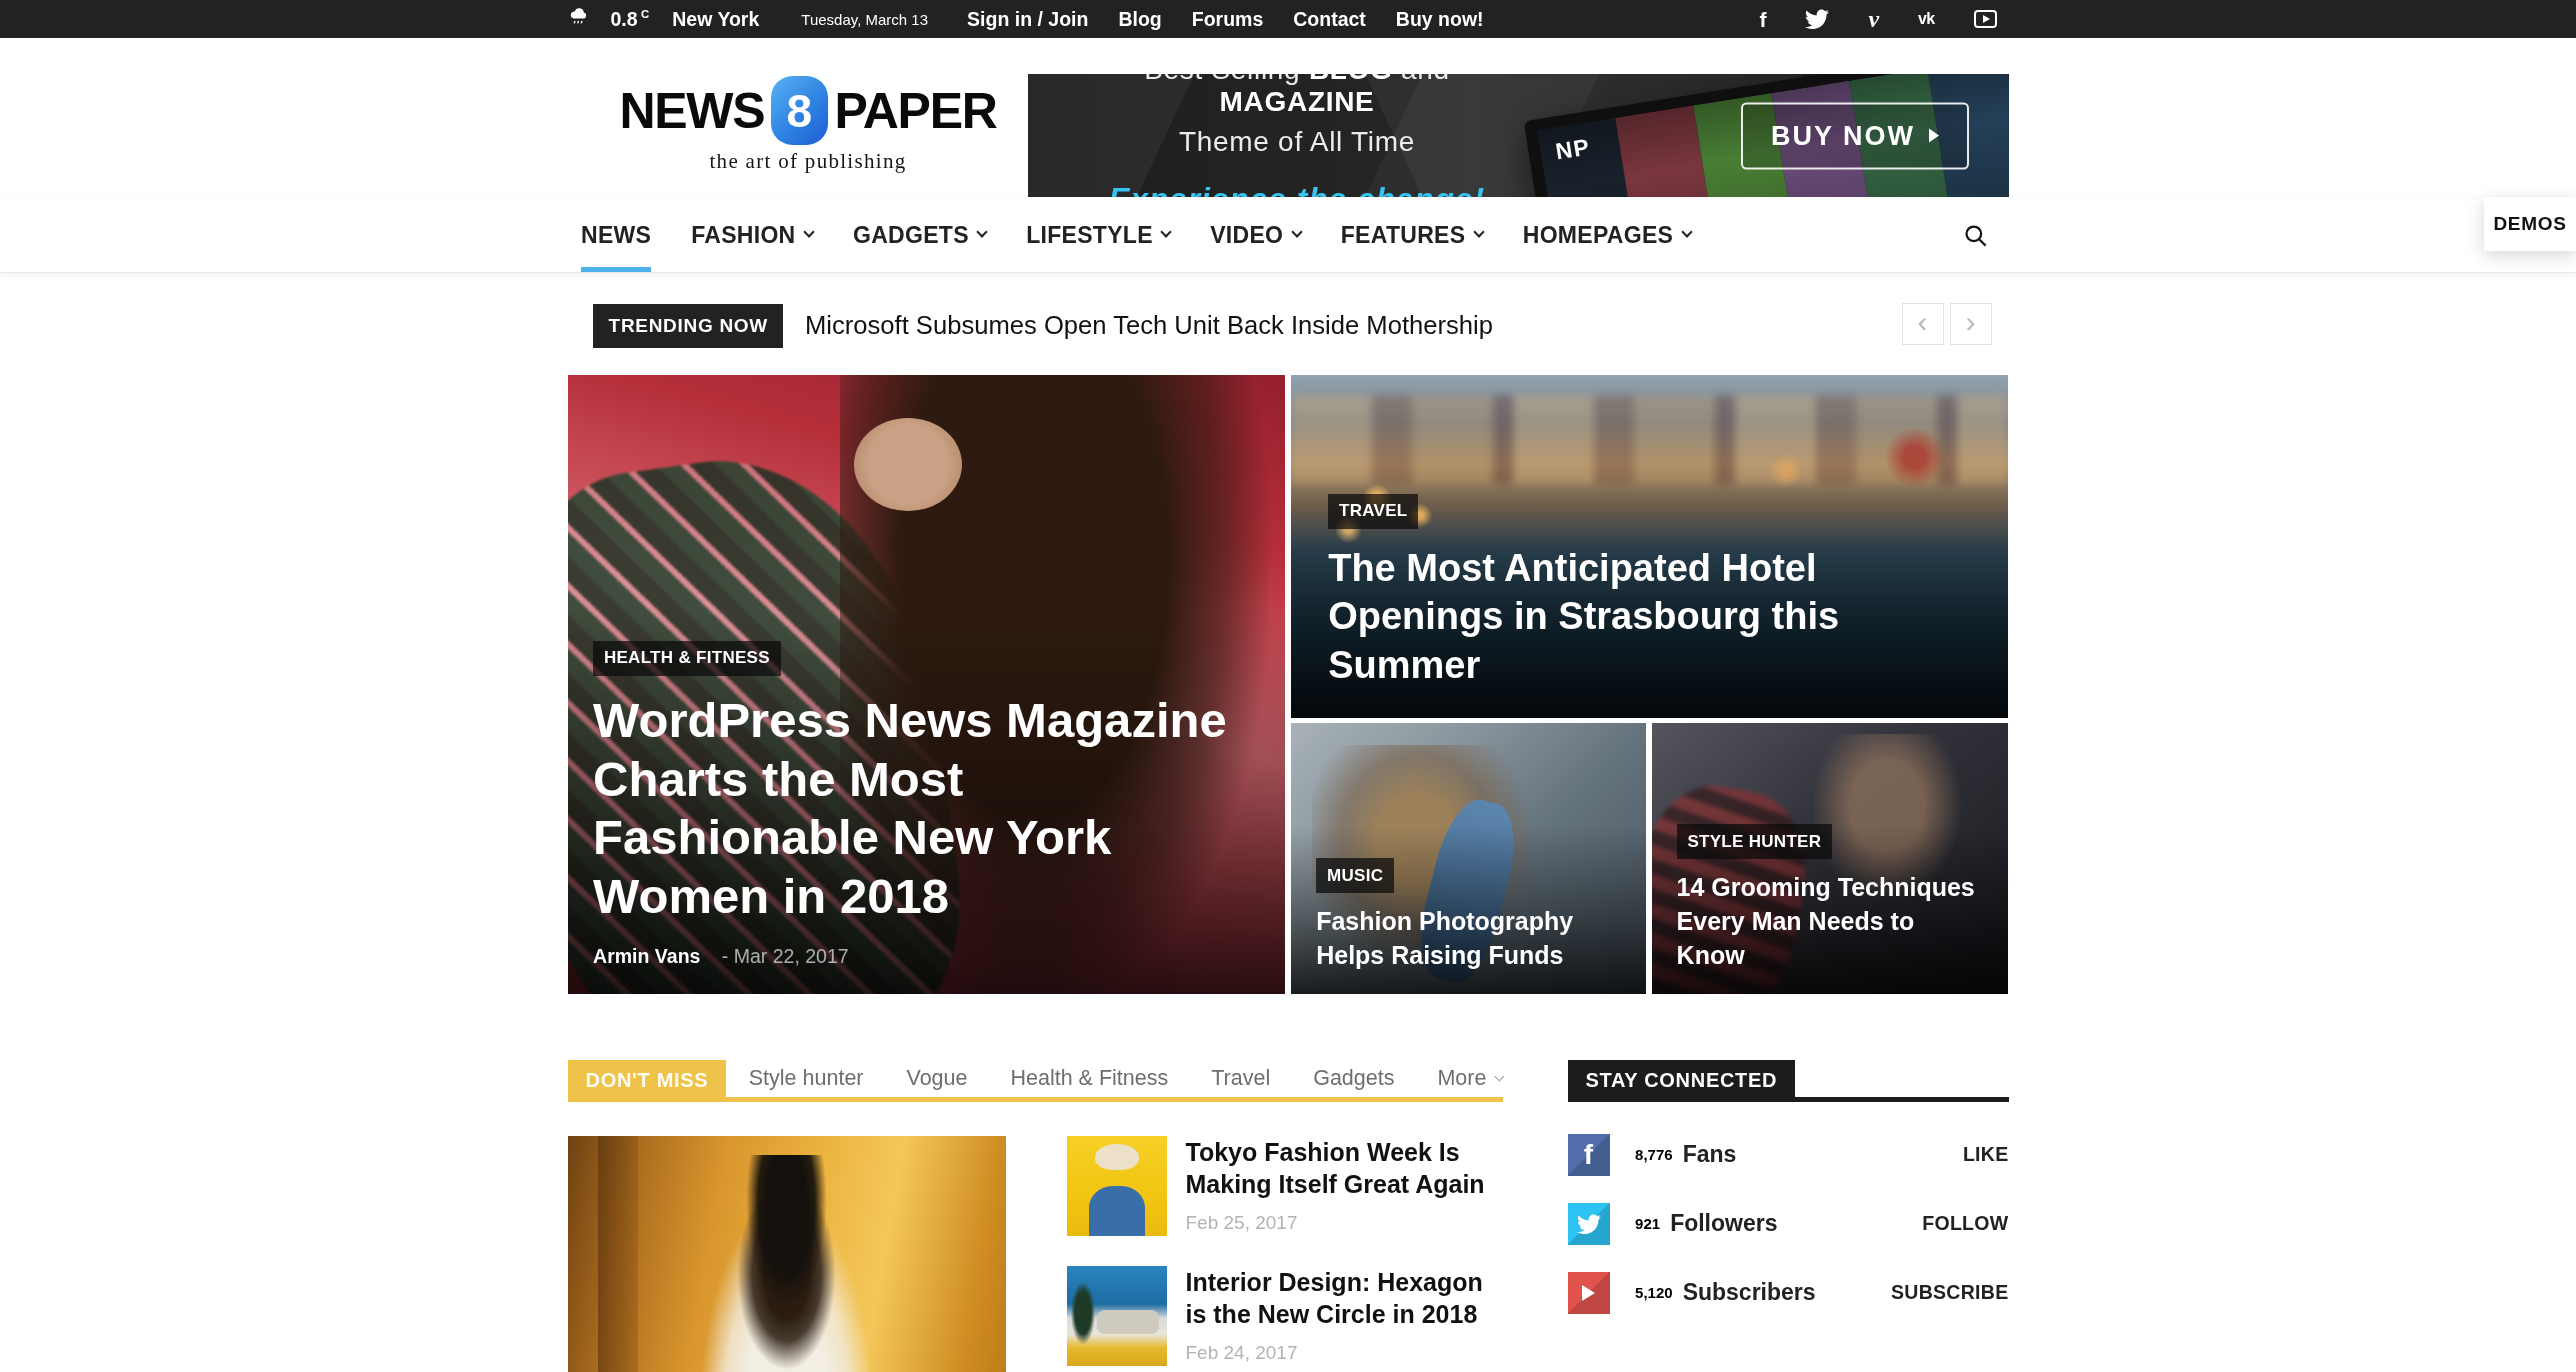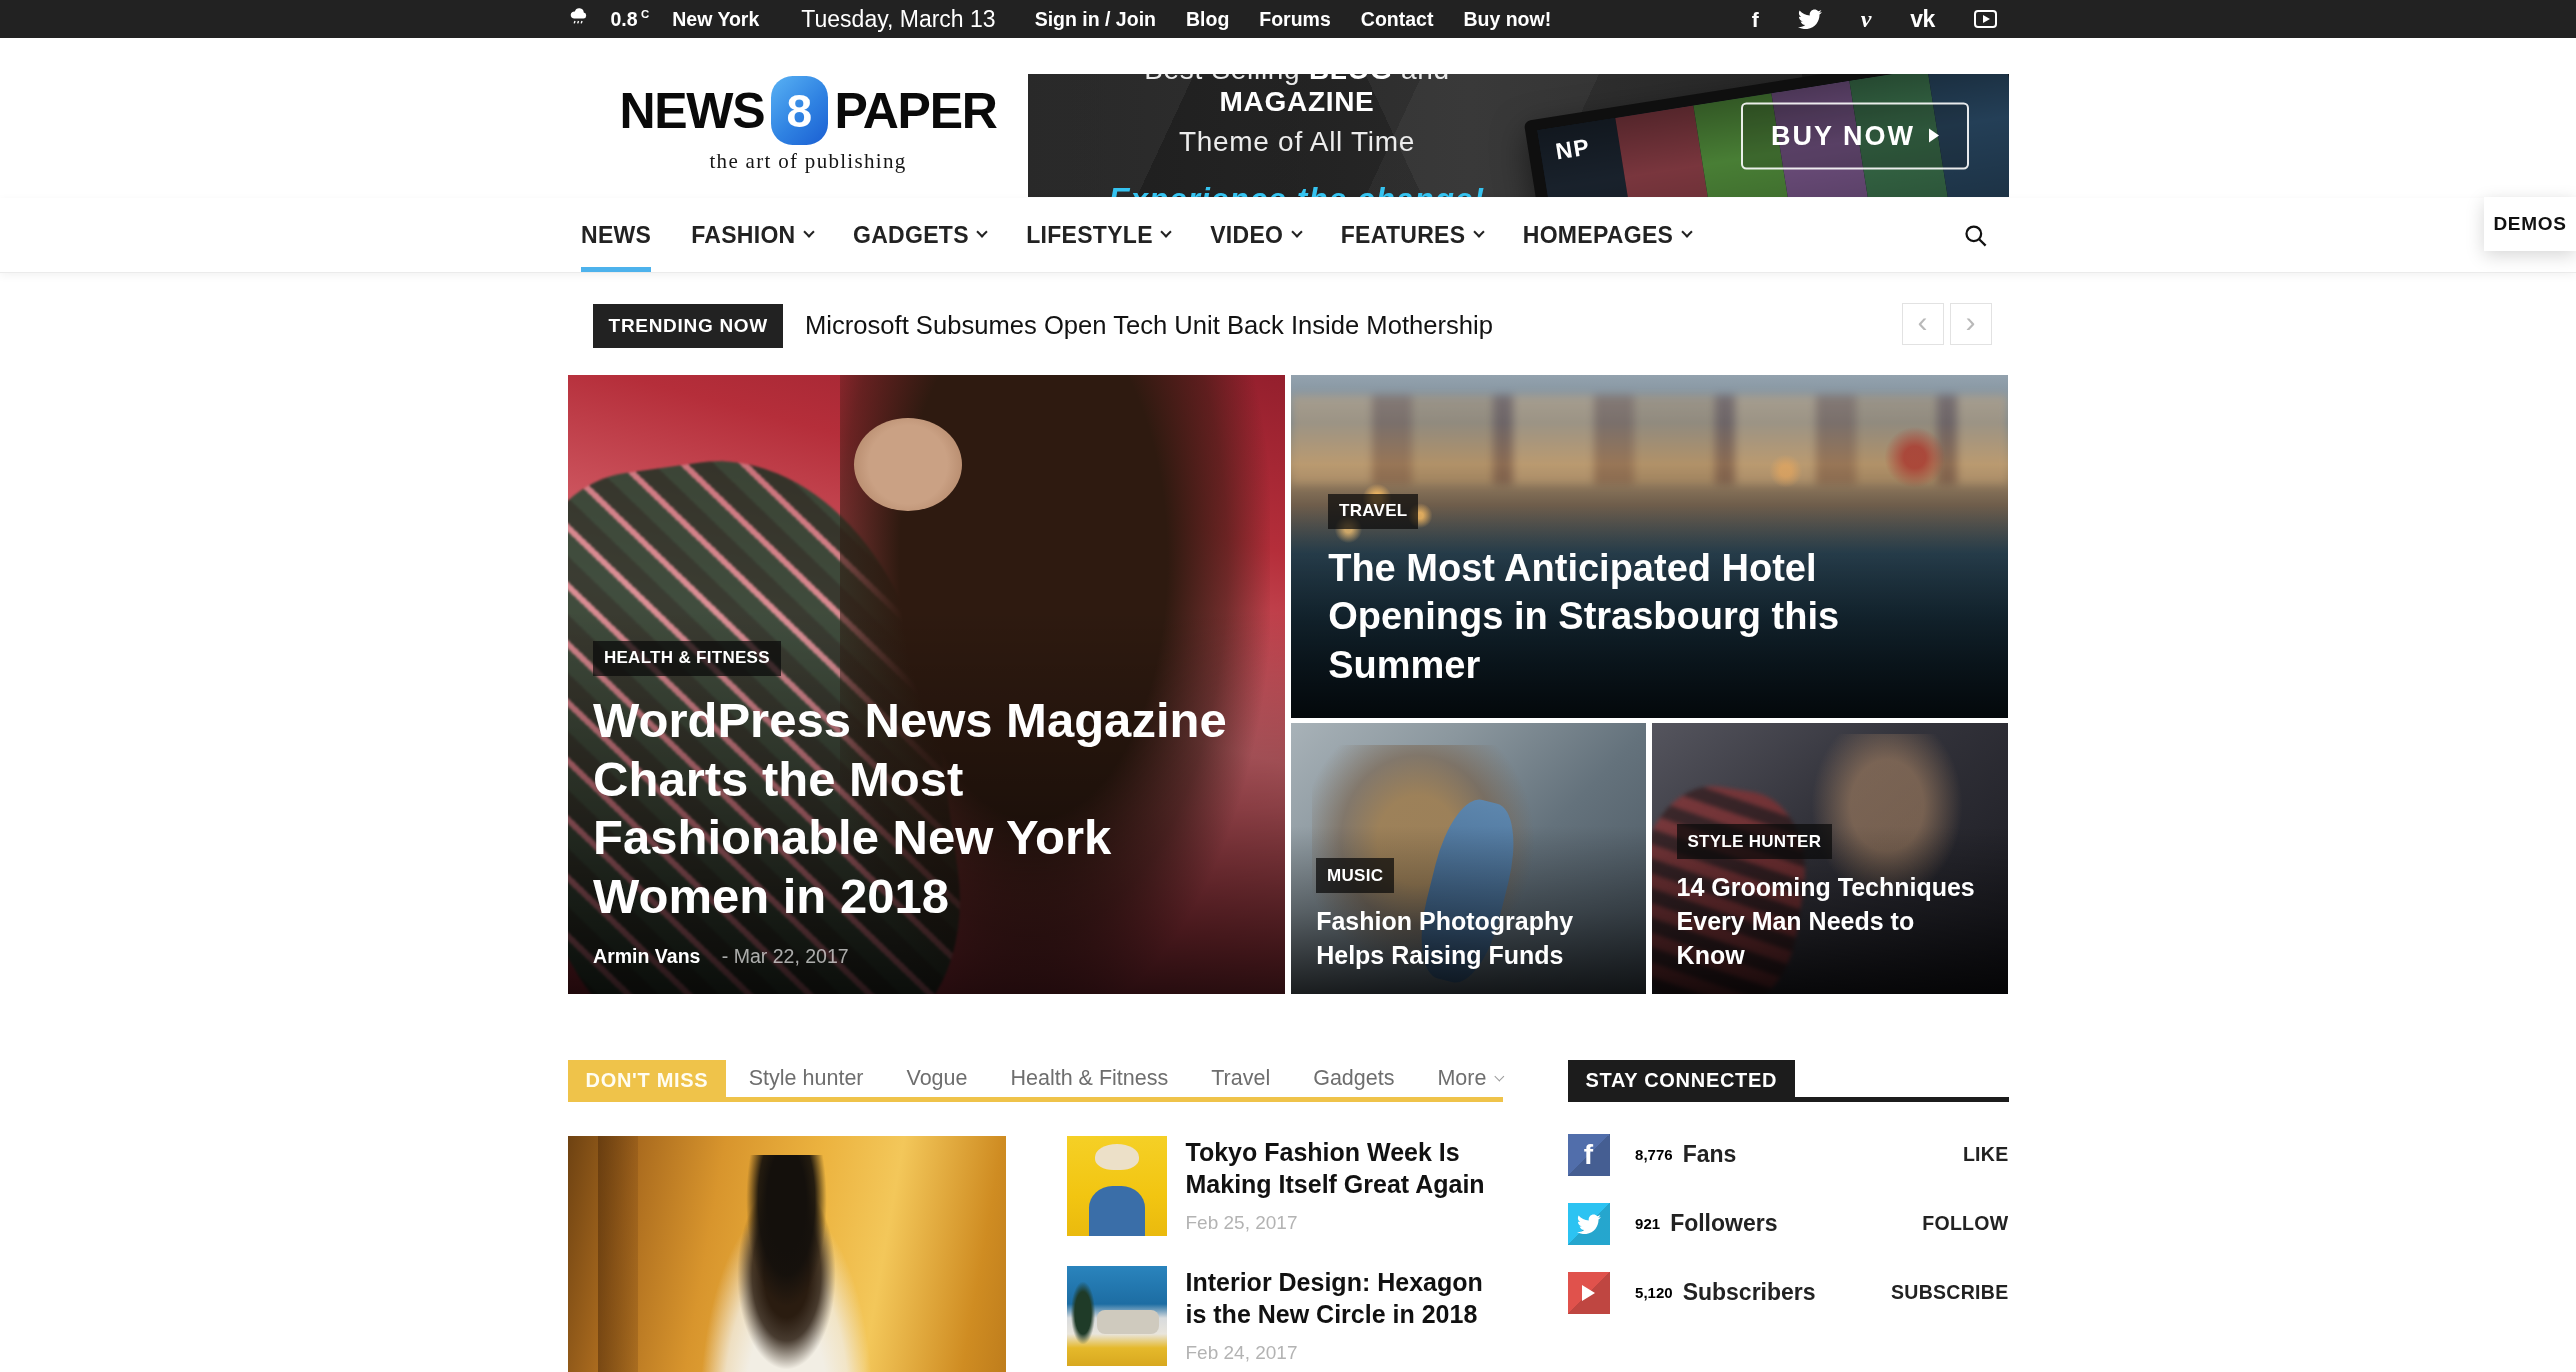--- a/index.html
+++ b/index.html
@@ -6,27 +6,27 @@
   body{width:2576px;height:1372px;overflow:hidden;background:#fff;
        font-family:"Liberation Sans","DejaVu Sans",sans-serif;color:#111;position:relative}
   .container{width:1441px;margin:0 auto;position:relative;height:100%}
 
   
   .topbar{height:38px;background:#222}
   .topbar .container{display:flex;align-items:center;color:#fff}
   .weather{display:flex;align-items:center;gap:19px;font-weight:700;font-size:19.5px}
   .weather sup{font-size:11.4px;vertical-align:super;margin-left:3.4px}
   .w-city{margin-left:4px}
-  .topdate{margin-left:42px;font-size:23px;font-weight:400;color:#fff}
+  .topdate{margin-left:42px;font-size:15px;font-weight:400;color:#fff}
   .topmenu{display:flex;margin-left:39px;gap:30px}
   .topmenu .tm{font-size:19.5px;font-weight:600;color:#fff;cursor:pointer}
   .topsocial{margin-left:auto;display:flex;gap:39px;align-items:center;padding-right:12px}
   .sicon{color:#fff;font-size:21px;font-weight:700;cursor:pointer;display:flex;align-items:center;line-height:1}
   .sicon.vimeo{font-family:"Liberation Serif","DejaVu Serif",serif;font-style:italic;font-size:24px}
-  .sicon.vk{font-size:23px;letter-spacing:-0.7px}
+  .sicon.vk{font-size:16px;letter-spacing:-0.7px}
   .yt-play{width:0;height:0;border-left:13.5px solid #fff;border-top:8px solid transparent;border-bottom:8px solid transparent;margin:0 2.7px}
   .yt-box{width:23px;height:17.5px;border:2px solid #fff;border-radius:4px;display:flex;align-items:center;justify-content:center}
   .yt-box .yt-play{border-left-width:7.4px;border-top-width:4.7px;border-bottom-width:4.7px;margin:0 0 0 2px}
 
   
   .header{height:160px;position:relative;background:#fff}
   .logo{position:absolute;left:52px;top:38px;width:377px;text-align:center;cursor:pointer}
   .logo-row{display:flex;align-items:center;justify-content:center;gap:6.7px}
   .logo-word{font-size:50px;font-weight:800;letter-spacing:-1.3px;color:#0a0a0a}
   .logo-badge{width:63px;height:69px;border-radius:21.5px;color:#fff;font-size:46px;font-weight:800;

